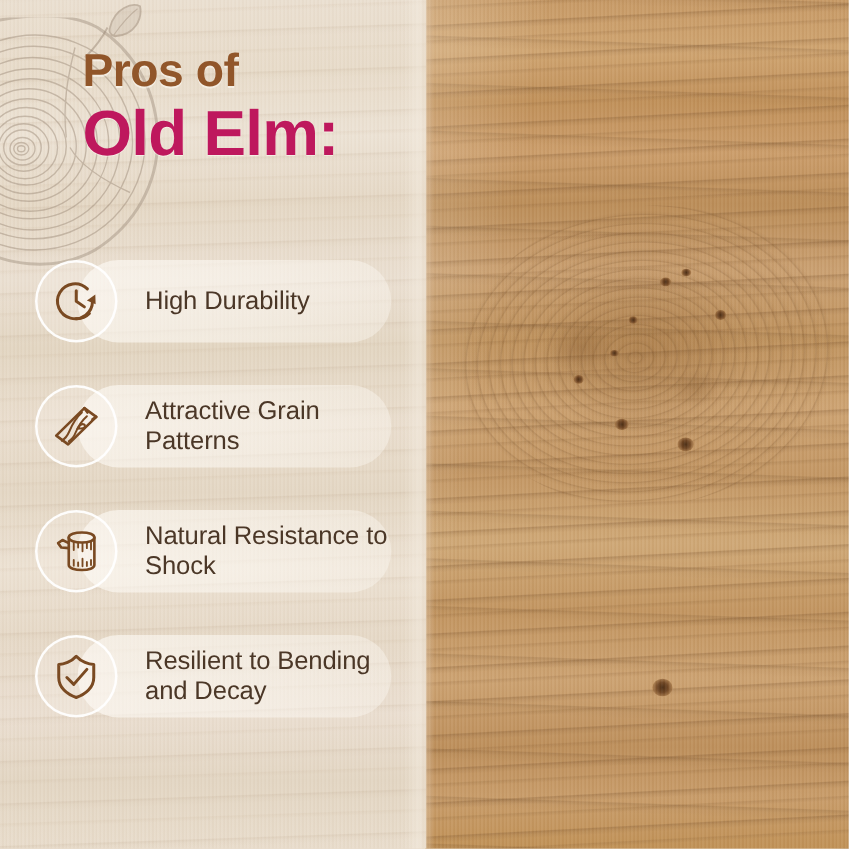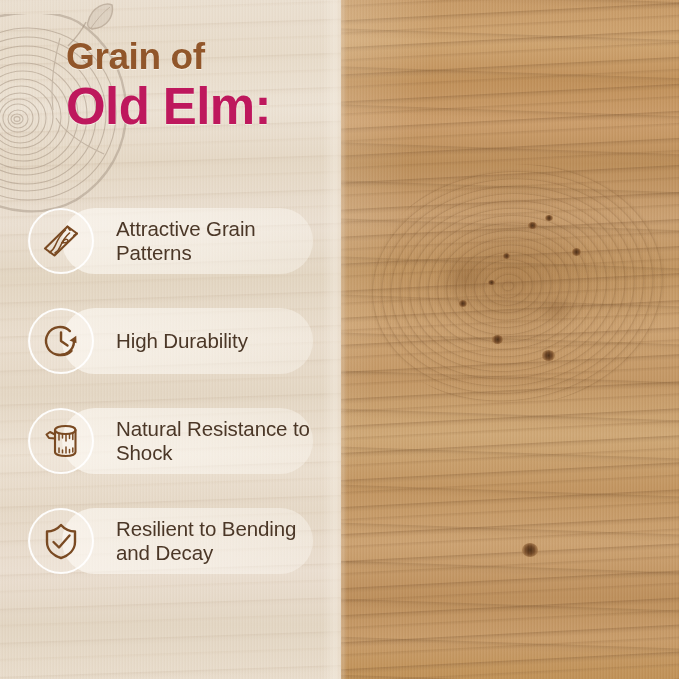--- a/index.html
+++ b/index.html
@@ -244,25 +244,40 @@
           <path d="M26 20 C30 4 44 0 50 3 C52 13 46 26 30 27 C26 26 25 23 26 20Z" fill="#b5a797" fill-opacity=".45"></path>
           <path d="M48 5 C40 11 34 19 29 26" stroke-width="1"></path>
         </g>
       </svg>
     </div>
   </div>
 
   <div class="seam"></div>
 
   <div class="heading">
-    <div class="head-line1">Grain of</div>
+    <div class="head-line1">Pros of</div>
     <div class="head-line2">Old Elm:</div>
   </div>
 
   <div class="features">
+
+    <div class="feature">
+      <div class="pill"></div>
+      <div class="icon-circle">
+        <svg viewBox="0 0 40 40" xmlns="http://www.w3.org/2000/svg">
+          <g fill="none" stroke="#7a4a22" stroke-width="2.4" stroke-linecap="round" stroke-linejoin="round">
+            <path d="M33 20 A14 14 0 1 1 28.9 10.1"></path>
+            <path d="M30.5 29.8 A14 14 0 0 1 20 34"></path>
+            <path d="M20 11.5 L20 20 L26.5 24.5"></path>
+          </g>
+          <path d="M33.6 14.2 L29.6 21.4 L37.2 21.0 Z" fill="#7a4a22" transform="rotate(26 33.4 18)"></path>
+        </svg>
+      </div>
+      <div class="feature-label">High Durability</div>
+    </div>
 
     <div class="feature">
       <div class="pill"></div>
       <div class="icon-circle">
         <svg viewBox="0 0 40 40" xmlns="http://www.w3.org/2000/svg">
           <g fill="none" stroke="#7a4a22" stroke-width="2.1" stroke-linejoin="round" stroke-linecap="round">
             <path d="M26.5 5.5 L36 12.5 L13.5 34.5 L4 27.5 Z"></path>
             <path d="M26.5 5.5 L29 9 M36 12.5 L33 14.5"></path>
             <path d="M24.5 9 C20 13 17 18 14.5 24 C13 27.5 11 30 8.5 31.5" stroke-width="1.6"></path>
             <path d="M28.5 12 C24 16 21.5 20 19.5 25 C18.3 28.3 16.3 30.5 14 32" stroke-width="1.6"></path>
@@ -270,35 +285,20 @@
           </g>
         </svg>
       </div>
       <div class="feature-label">Attractive Grain Patterns</div>
     </div>
 
     <div class="feature">
       <div class="pill"></div>
       <div class="icon-circle">
         <svg viewBox="0 0 40 40" xmlns="http://www.w3.org/2000/svg">
-          <g fill="none" stroke="#7a4a22" stroke-width="2.4" stroke-linecap="round" stroke-linejoin="round">
-            <path d="M33 20 A14 14 0 1 1 28.9 10.1"></path>
-            <path d="M30.5 29.8 A14 14 0 0 1 20 34"></path>
-            <path d="M20 11.5 L20 20 L26.5 24.5"></path>
-          </g>
-          <path d="M33.6 14.2 L29.6 21.4 L37.2 21.0 Z" fill="#7a4a22" transform="rotate(26 33.4 18)"></path>
-        </svg>
-      </div>
-      <div class="feature-label">High Durability</div>
-    </div>
-
-    <div class="feature">
-      <div class="pill"></div>
-      <div class="icon-circle">
-        <svg viewBox="0 0 40 40" xmlns="http://www.w3.org/2000/svg">
           <g fill="none" stroke="#7a4a22" stroke-width="2.1" stroke-linejoin="round" stroke-linecap="round">
             <path d="M14 9 C14 6.5 19 5 24.5 5 C30 5 34.5 6.5 34.5 9 L34.5 31 C34.5 33.5 30 35 24.5 35 C19 35 14 33.5 14 31 Z"></path>
             <path d="M14 9 C14 11.5 19 13 24.5 13 C30 13 34.5 11.5 34.5 9"></path>
             <path d="M14 13.5 L9 11 L5.5 13.5 L8 17 L14 17.5"></path>
             <path d="M18 13.2 L18 19 M21.5 13.5 L21.5 17 M25 13.4 L25 20 M28.5 13.2 L28.5 17.5 M31.8 12.6 L31.8 18.5" stroke-width="1.5"></path>
             <path d="M18 31.5 L18 27 M21.5 31.8 L21.5 29 M25 32 L25 26 M28.5 31.8 L28.5 28.5 M31.8 31 L31.8 27" stroke-width="1.5"></path>
           </g>
         </svg>
       </div>
       <div class="feature-label">Natural Resistance to Shock</div>

